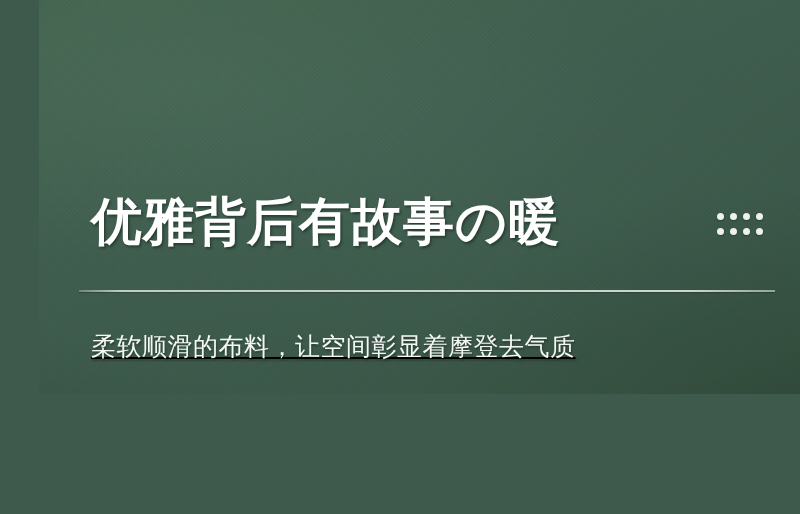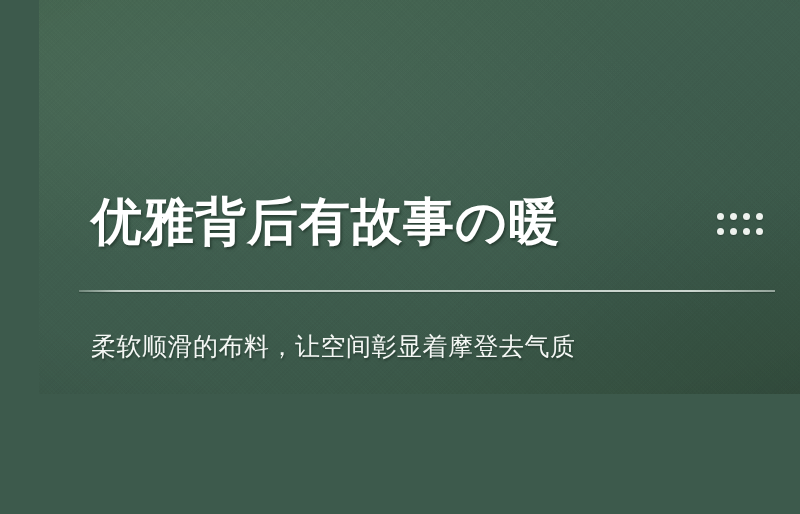--- a/index.html
+++ b/index.html
@@ -107,20 +107,21 @@
     background: linear-gradient(to right, rgba(224,232,226,0.30) 0%, rgba(224,232,226,0.80) 6%, rgba(224,232,226,0.88) 88%, rgba(224,232,226,0.55) 100%);
     box-shadow: 0 1px 1px rgba(20,36,28,0.35);
   }
 
   
   .body-copy {
     position: absolute;
     left: 52px;
     top: 324px;
     width: 700px;
+    text-decoration: underline;
   }
 
   .body-line {
     font-size: 25px;
     line-height: 45px;
     color: #f4f7f4;
     letter-spacing: 0.5px;
     white-space: nowrap;
     text-shadow: 1px 1.5px 2px rgba(20,36,28,0.45);
   }

